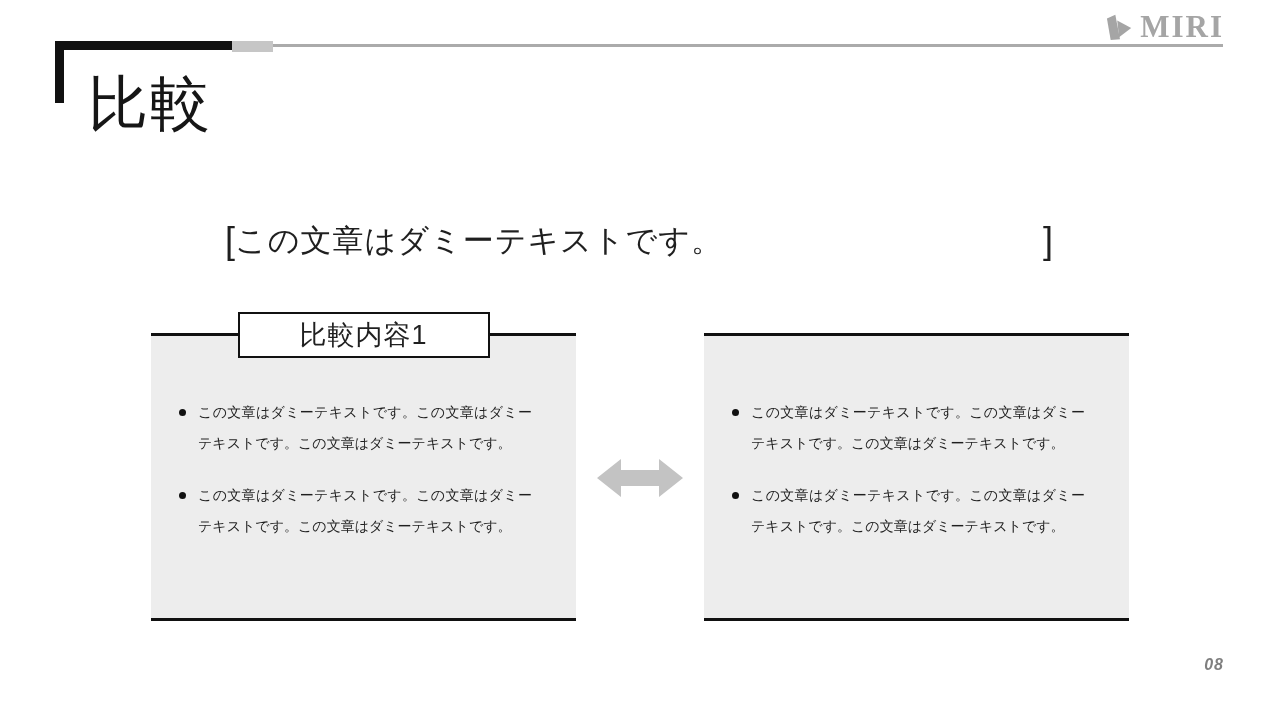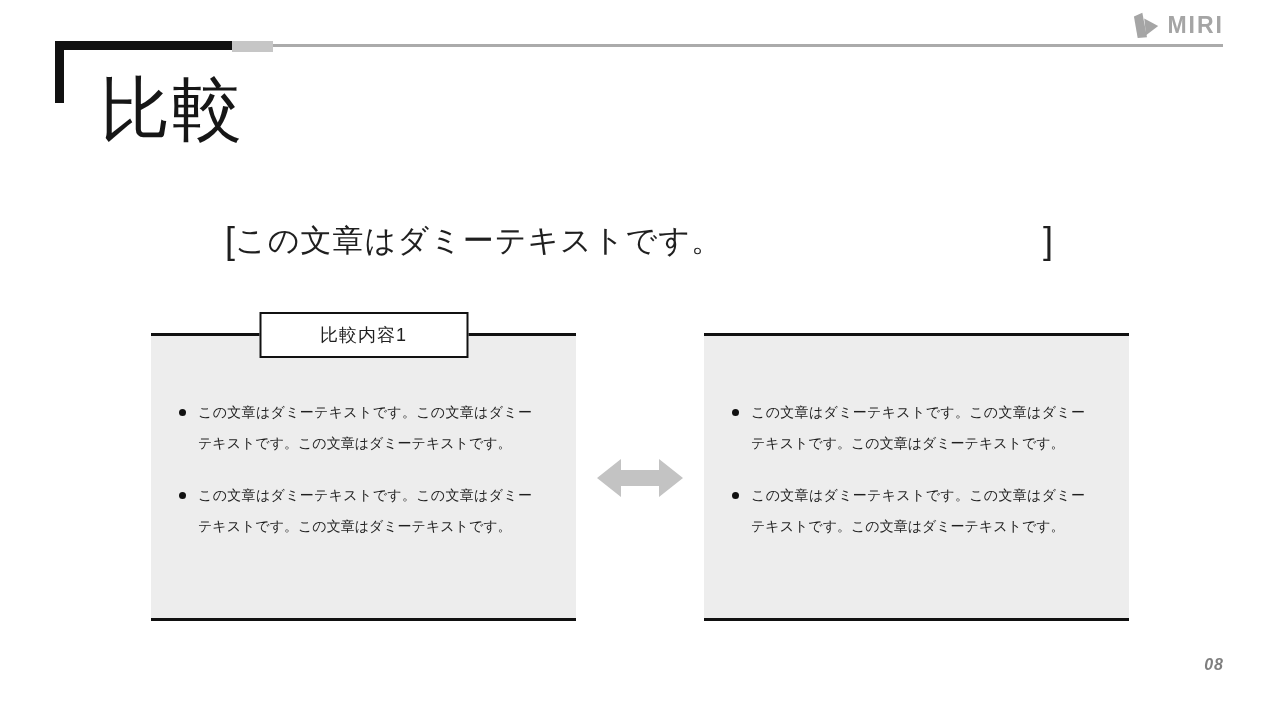--- a/index.html
+++ b/index.html
@@ -18,25 +18,26 @@
     position: absolute;
     top: 11px;
     right: 56px;
     display: flex;
     align-items: center;
     gap: 5px;
     color: var(--logo_gray);
   }
   .logo-mark { width: 30px; height: 28px; display: block; }
   .logo-text {
-    font-size: 23px;
+    font-size: 31px;
     font-weight: bold;
     letter-spacing: 2px;
     line-height: 1;
     color: var(--logo_gray);
+    font-family: Liberation Serif, serif;
   }
 
   
   .deco-vert {
     position: absolute; left: 55px; top: 41px;
     width: 9px; height: 62px; background: var(--deco_black);
   }
   .deco-horiz {
     position: absolute; left: 55px; top: 41px;
     width: 177px; height: 9px; background: var(--deco_black);
@@ -46,25 +47,25 @@
     width: 41px; height: 11px; background: var(--deco_gray_block);
   }
   .deco-line {
     position: absolute; left: 273px; top: 44px;
     width: 950px; height: 3px; background: var(--deco_line);
   }
 
   
   .title {
     position: absolute;
-    left: 100px;
+    left: 88px;
     top: 72px;
     font-family: "Liberation Serif", "DejaVu Serif", serif;
     font-weight: 500;
-    font-size: 70px;
+    font-size: 60px;
     line-height: 1.08;
     color: var(--title_text);
     letter-spacing: 2px;
   }
 
   
   .subtitle-row {
     position: absolute;
     left: 225px;
     top: 219px;
@@ -98,28 +99,28 @@
     border-top: 3px solid var(--panel_border);
     border-bottom: 3px solid var(--panel_border);
   }
   .panel-left  { left: 151px; }
   .panel-right { left: 704px; }
   .panel-header {
     position: absolute;
     top: -24px;
     left: 50%;
     transform: translateX(-50%);
-    width: 209px;
+    width: 252px;
     height: 46px;
     background: var(--header_bg);
     border: 2px solid var(--panel_border);
     display: flex;
     align-items: center;
     justify-content: center;
-    font-size: 18px;
+    font-size: 27px;
     letter-spacing: 1px;
     color: var(--body_text);
   }
   .bullets {
     list-style: none;
     margin: 61px 0 0 0;
     padding-left: 47px;
     font-family: "Liberation Serif", "DejaVu Serif", serif;
     color: var(--body_text);
   }

